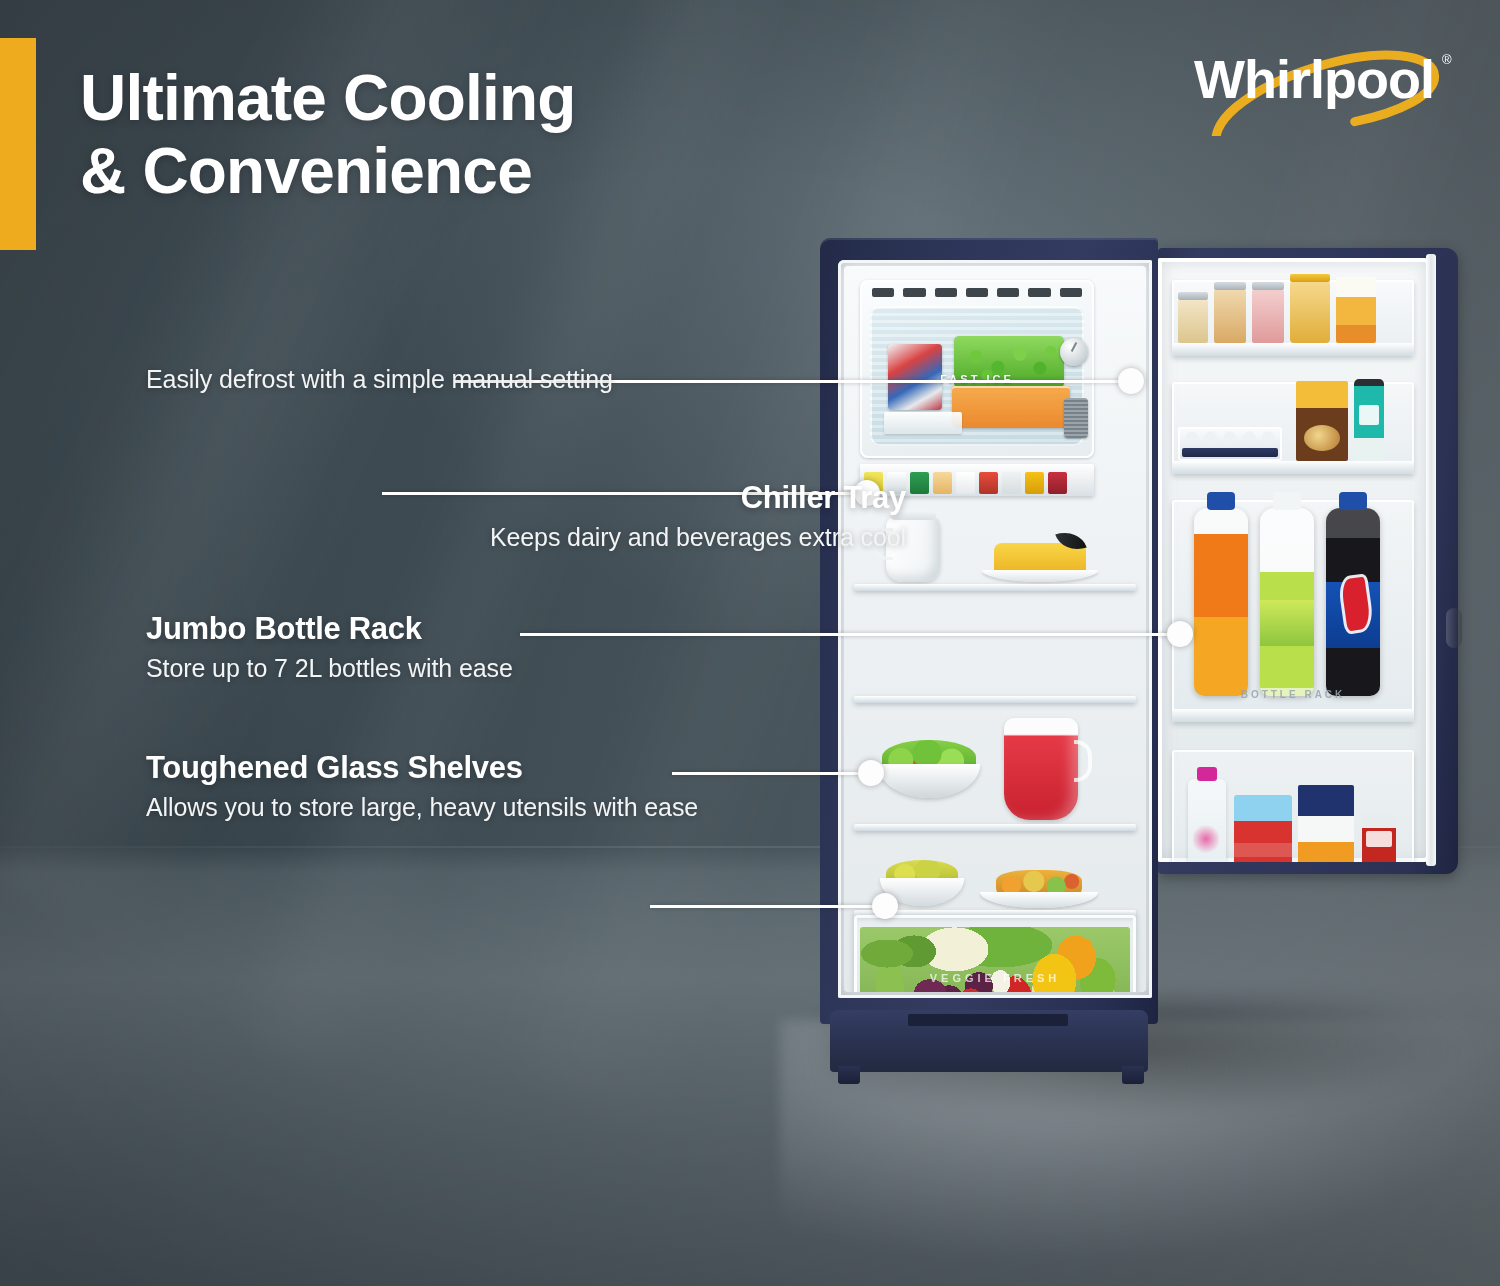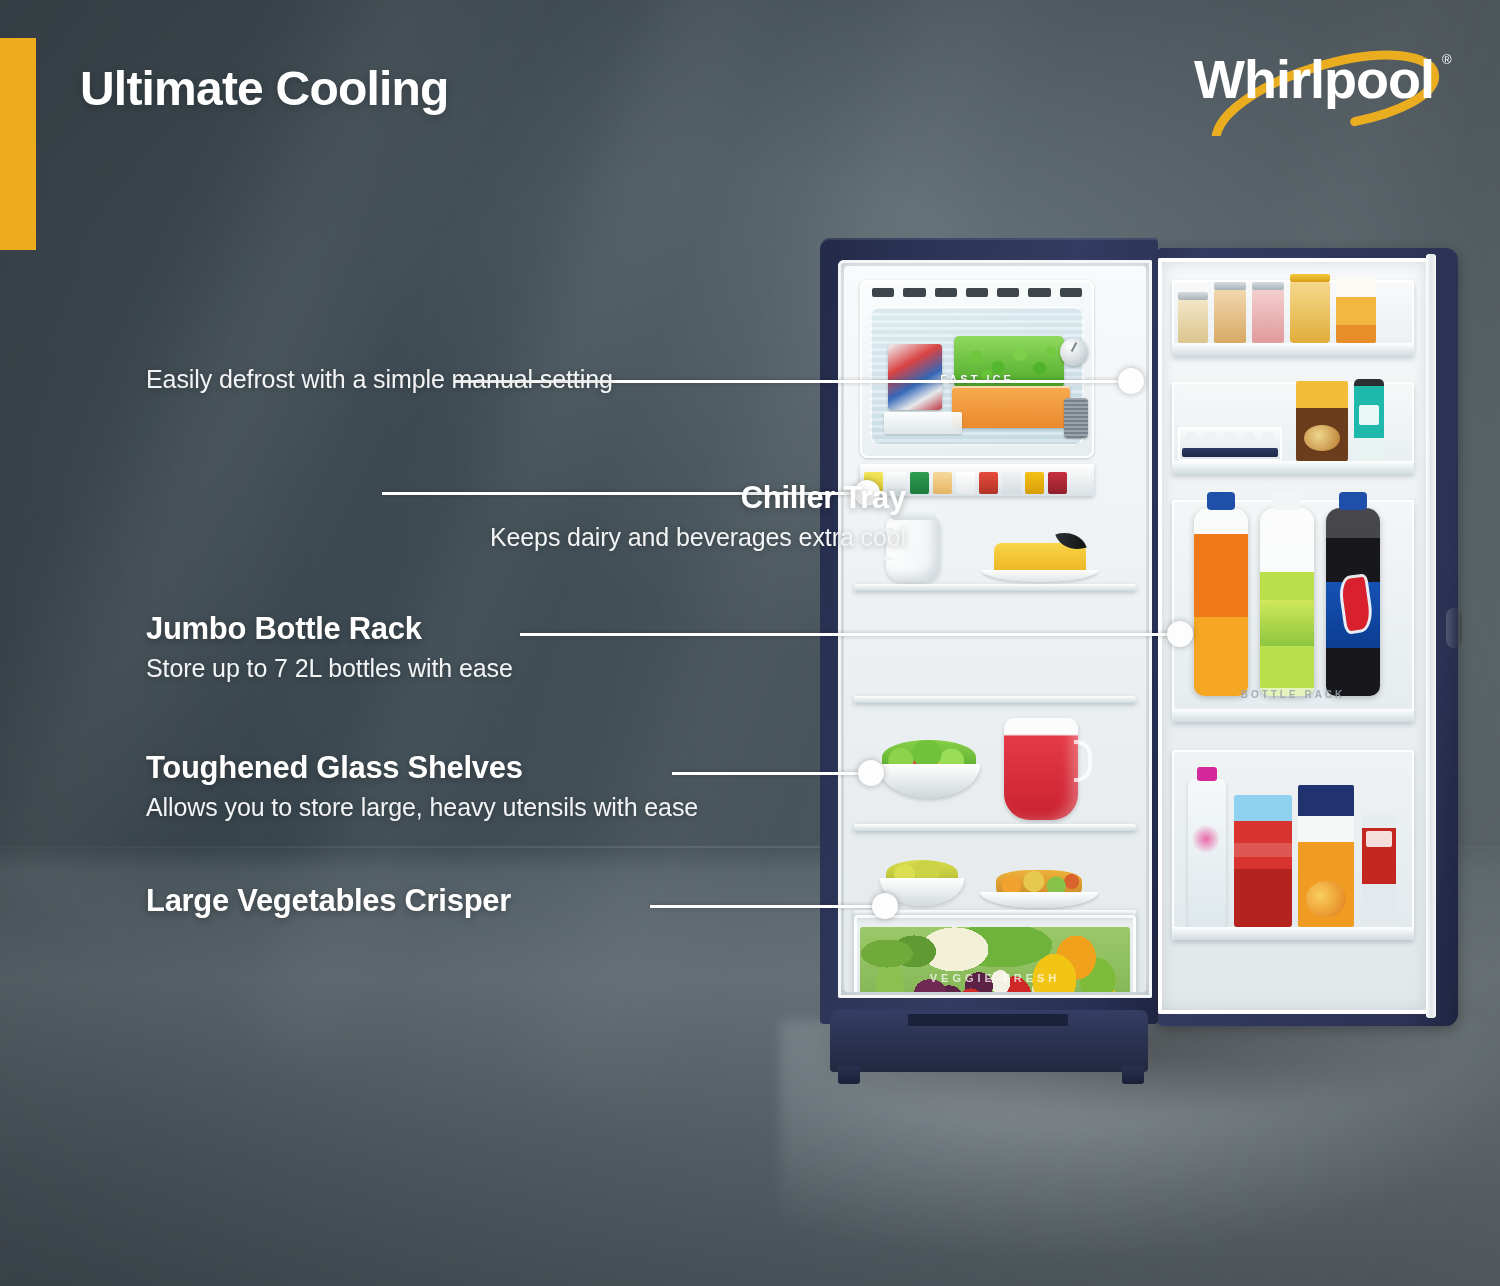--- a/index.html
+++ b/index.html
@@ -53,21 +53,21 @@
 
   
   .accent-bar{
     position:absolute; left:0; top:38px; width:36px; height:212px;
     background:#eeab1d;
   }
 
   
   .headline{
     position:absolute; left:80px; top:62px; width:760px;
-    color:#ffffff; font-size:48px; font-weight:bold; line-height:1.14;
+    color:#ffffff; font-size:64px; font-weight:bold; line-height:1.14;
     letter-spacing:-0.8px;
     text-shadow:0 2px 8px rgba(0,0,0,0.22);
   }
   .headline .l2{ display:block; }
 
   
   .logo{ position:absolute; right:40px; top:36px; width:270px; height:100px; }
   .logo svg{ width:100%; height:100%; display:block; }
 
   
@@ -376,21 +376,21 @@
   .base-notch{
     position:absolute; left:78px; top:4px; width:160px; height:12px;
     background:#1b2138; border-radius:2px;
   }
   .foot{ position:absolute; top:828px; width:22px; height:18px;
     background:linear-gradient(180deg,#2a3150,#1a2036); border-radius:0 0 3px 3px;}
   .f1{ left:32px; } .f2{ left:316px; }
 
   
   .door{
-    position:absolute; left:352px; top:10px; width:300px; height:778px;
+    position:absolute; left:352px; top:10px; width:300px; height:626px;
     background:linear-gradient(95deg,#2b3254 0%, #333b60 12%, #2b3254 86%, #1e2440 100%);
     border-radius:4px 12px 12px 4px;
     box-shadow:0 4px 14px rgba(0,0,0,0.30);
   }
   .door-inner{
     position:absolute; left:0px; top:10px; right:28px; bottom:12px;
     background:linear-gradient(180deg,#f6f8f9,#e2e8ea);
     border-radius:2px 6px 6px 2px;
     box-shadow:inset 0 0 0 4px #ffffff, inset 0 0 18px rgba(130,145,155,0.4);
     overflow:hidden;
@@ -530,20 +530,21 @@
   <div class="streak s4"></div>
   <div class="floor"></div>
   <div class="floor-edge"></div>
   <div class="floor-shine"></div>
   <div class="vign"></div>
 
   <div class="accent-bar"></div>
 
   <div class="headline">
     <span class="l1">Ultimate Cooling</span>
+    <span class="l2">&amp; Convenience</span>
   </div>
 
   <div class="logo">
     <svg viewBox="0 0 270 100" xmlns="http://www.w3.org/2000/svg">
       <g>
         <path d="M22 96 C 10 70, 60 40, 130 30 C 200 20, 250 36, 246 58 C 243 76, 206 88, 160 90" fill="none" stroke="#efae1f" stroke-width="9" stroke-linecap="round" transform="rotate(-9 135 58)" opacity="0.98"></path>
       </g>
       <text x="4" y="62" font-family="Liberation Sans, sans-serif" font-size="54" font-weight="bold" fill="#ffffff" letter-spacing="-1">Whirlpool</text>
       <text x="252" y="28" font-family="Liberation Sans, sans-serif" font-size="13" fill="#ffffff">®</text>
     </svg>
@@ -708,17 +709,16 @@
     <div class="ftitle">Jumbo Bottle Rack</div>
     <div class="fdesc">Store up to 7 2L bottles with ease</div>
   </div>
 
   <div class="feature" style="top:750px;">
     <div class="ftitle">Toughened Glass Shelves</div>
     <div class="fdesc">Allows you to store large, heavy utensils with ease</div>
   </div>
 
   <div class="feature" style="top:883px;">
-    <div class="ftitle">Large Vegetables Crisper</div>
   </div>
 
 
 </div>
 
 </body></html>

